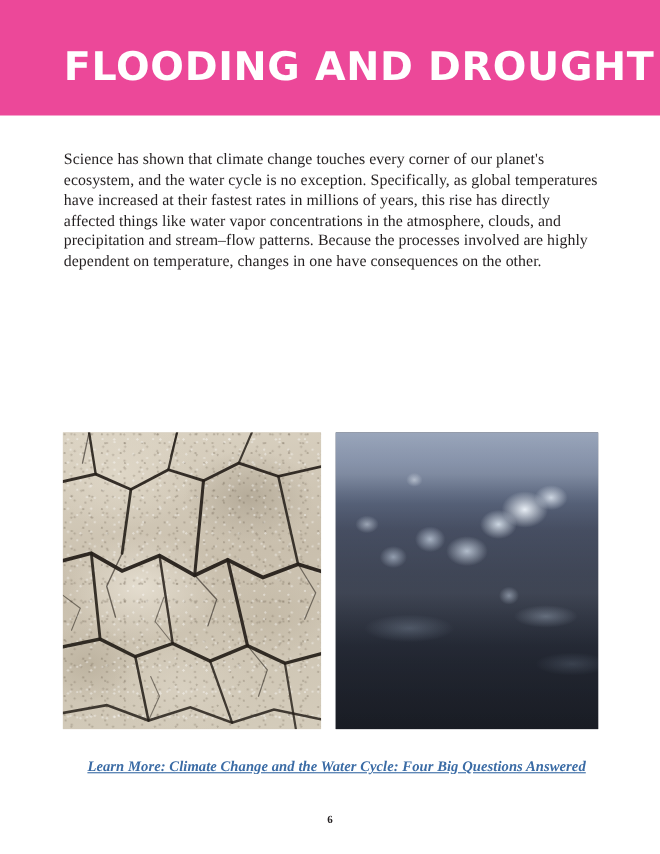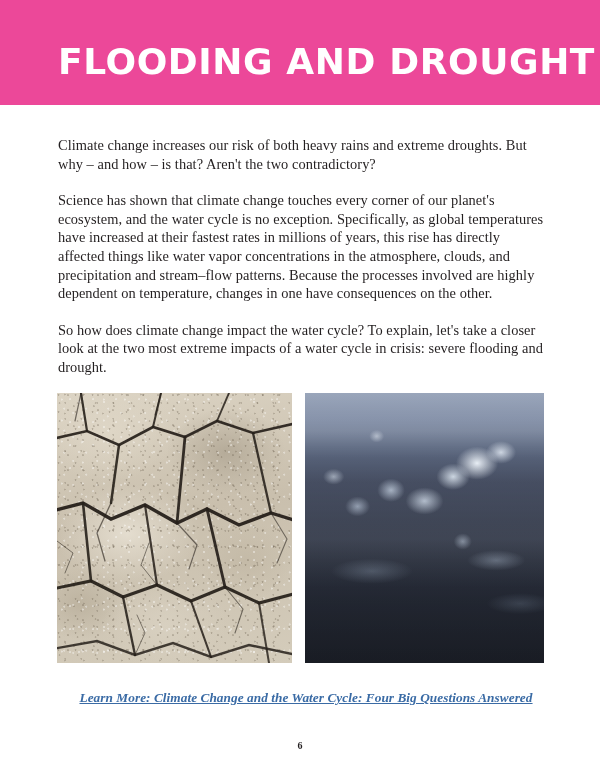--- a/index.html
+++ b/index.html
@@ -192,23 +192,21 @@
   }
 </style>
 </head>
 <body>
 
 <div class="header-band">
   <div class="page-title">FLOODING AND DROUGHT</div>
 </div>
 
 <div class="content">
-  <p class="body-paragraph">Climate change increases our risk of both heavy rains and extreme droughts. But why – and how – is that? Aren't the two contradictory?</p>
   <p class="body-paragraph">Science has shown that climate change touches every corner of our planet's ecosystem, and the water cycle is no exception. Specifically, as global temperatures have increased at their fastest rates in millions of years, this rise has directly affected things like water vapor concentrations in the atmosphere, clouds, and precipitation and stream–flow patterns. Because the processes involved are highly dependent on temperature, changes in one have consequences on the other.</p>
-  <p class="body-paragraph">So how does climate change impact the water cycle? To explain, let's take a closer look at the two most extreme impacts of a water cycle in crisis: severe flooding and drought.</p>
 </div>
 
 <div class="figure-row">
 
   <div class="figure figure-left">
     <div class="photo-drought">
       <svg class="crack-svg" viewBox="0 0 235 270" preserveAspectRatio="none">
         <g fill="none" stroke="#26201a" stroke-linecap="round">
           <path d="M-5,46 L30,38 L62,52 L96,34 L128,44 L160,28 L196,40 L240,30" stroke-width="2.6" opacity=".92"></path>
           <path d="M-5,118 L26,110 L54,126 L88,112 L120,130 L150,116 L182,132 L214,120 L240,128" stroke-width="3.4" opacity=".95"></path>

